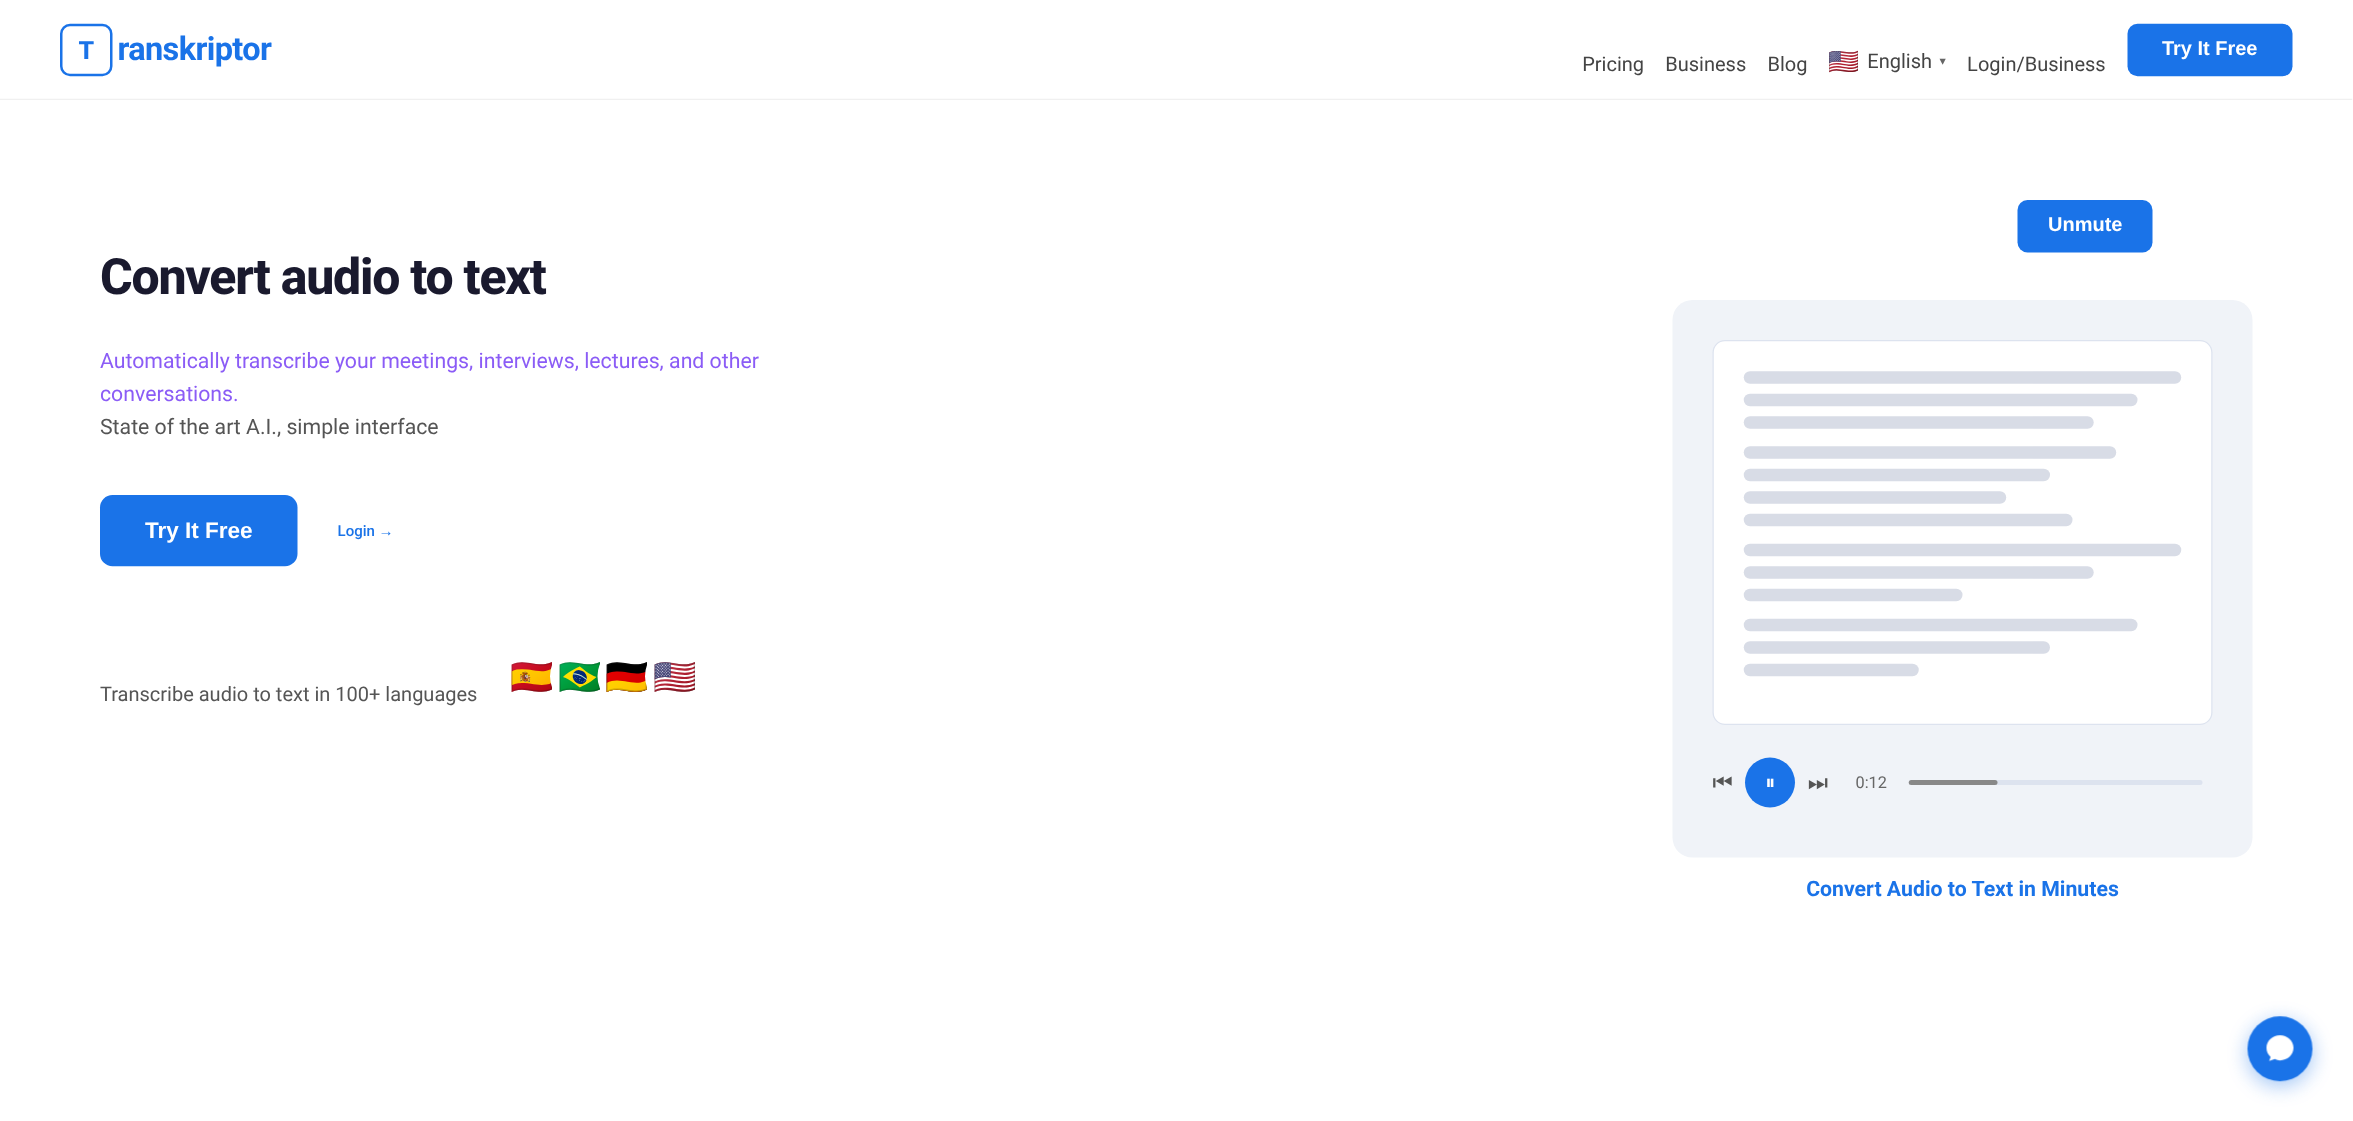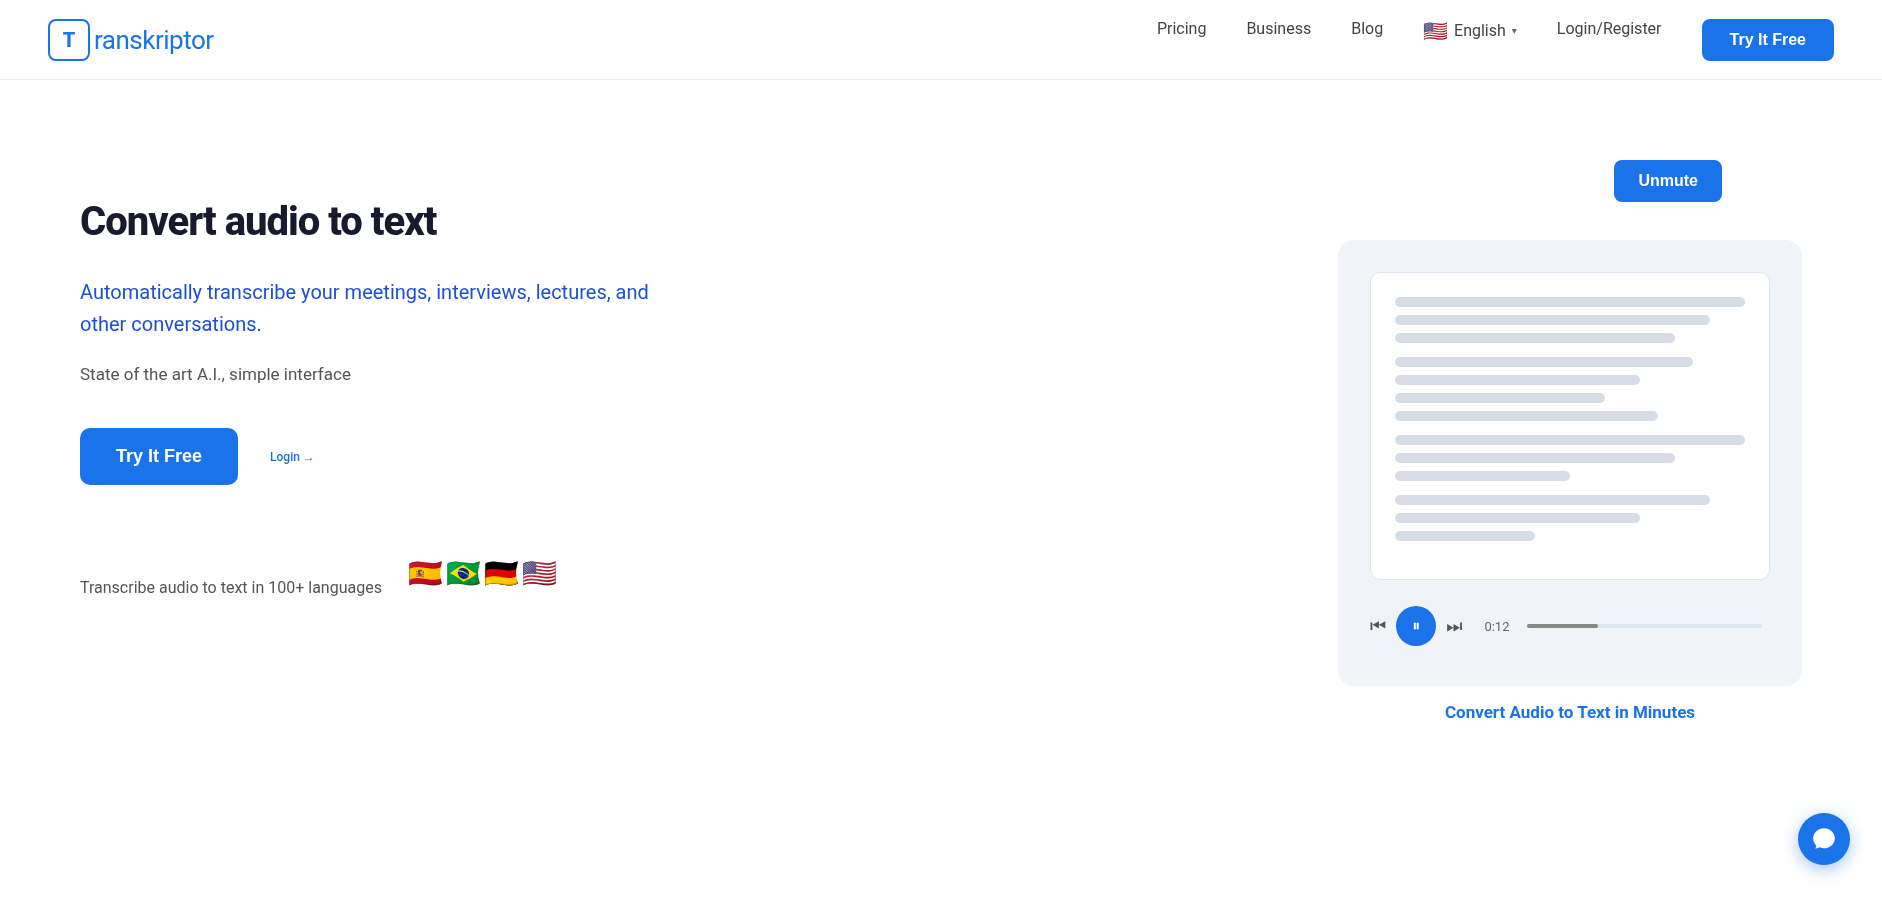--- a/index.html
+++ b/index.html
@@ -41,29 +41,29 @@
       align-items: center;
       justify-content: center;
       color: #1a73e8;
       font-size: 20px;
       font-weight: 800;
       margin-right: 2px;
     }
 
     .logo-text {
       font-size: 26px;
-      font-weight: 400;
+      font-weight: 700;
       color: #1a73e8;
       letter-spacing: -0.5px;
     }
 
     nav {
       display: flex;
-      align-items: flex-start;
-      gap: 40px;
+      align-items: flex-end;
+      gap: 17px;
     }
 
     .nav-link {
       font-size: 16px;
       color: #444;
       text-decoration: none;
       cursor: pointer;
       font-weight: 400;
     }
 
@@ -119,24 +119,24 @@
     .hero-title {
       font-size: 40px;
       font-weight: 800;
       color: #1a1a2e;
       line-height: 1.1;
       margin-bottom: 32px;
       letter-spacing: -1px;
     }
 
     .hero-subtitle {
-      font-size: 20px;
-      color: #1d4ed8;
+      font-size: 17px;
+      color: #8b5cf6;
       line-height: 1.6;
-      margin-bottom: 24px;
+      margin-bottom: 2px;
     }
 
     .hero-tagline {
       font-size: 17px;
       color: #555;
       margin-bottom: 44px;
     }
 
     .hero-buttons {
       display: flex;
@@ -358,21 +358,21 @@
     <a class="nav-link" href="#">Business</a>
     <a class="nav-link" href="#">Blog</a>
 
     <div class="lang-selector">
 
       <span style="font-size:20px;">🇺🇸</span>
       <span>English</span>
       <span class="chevron-icon">▾</span>
     </div>
 
-    <a class="login-link" href="#">Login/Register</a>
+    <a class="login-link" href="#">Login/Business</a>
     <button class="try-free-btn">Try It Free</button>
   </nav>
 </header>
 
 <section class="hero">
 
   <div class="hero-left">
     <h1 class="hero-title">Convert audio to text</h1>
     <p class="hero-subtitle">Automatically transcribe your meetings, interviews, lectures, and other conversations.</p>
     <p class="hero-tagline">State of the art A.I., simple interface</p>

